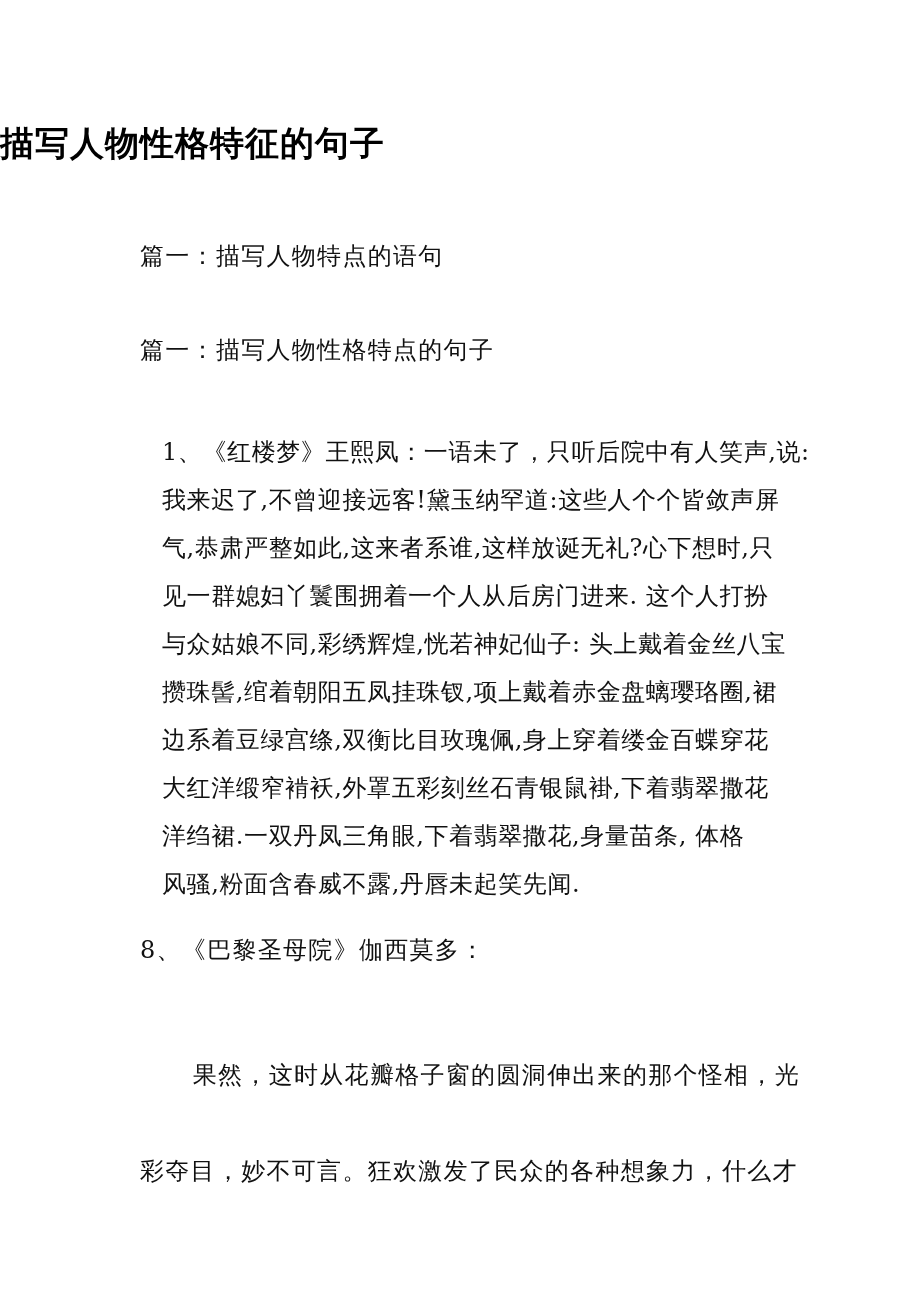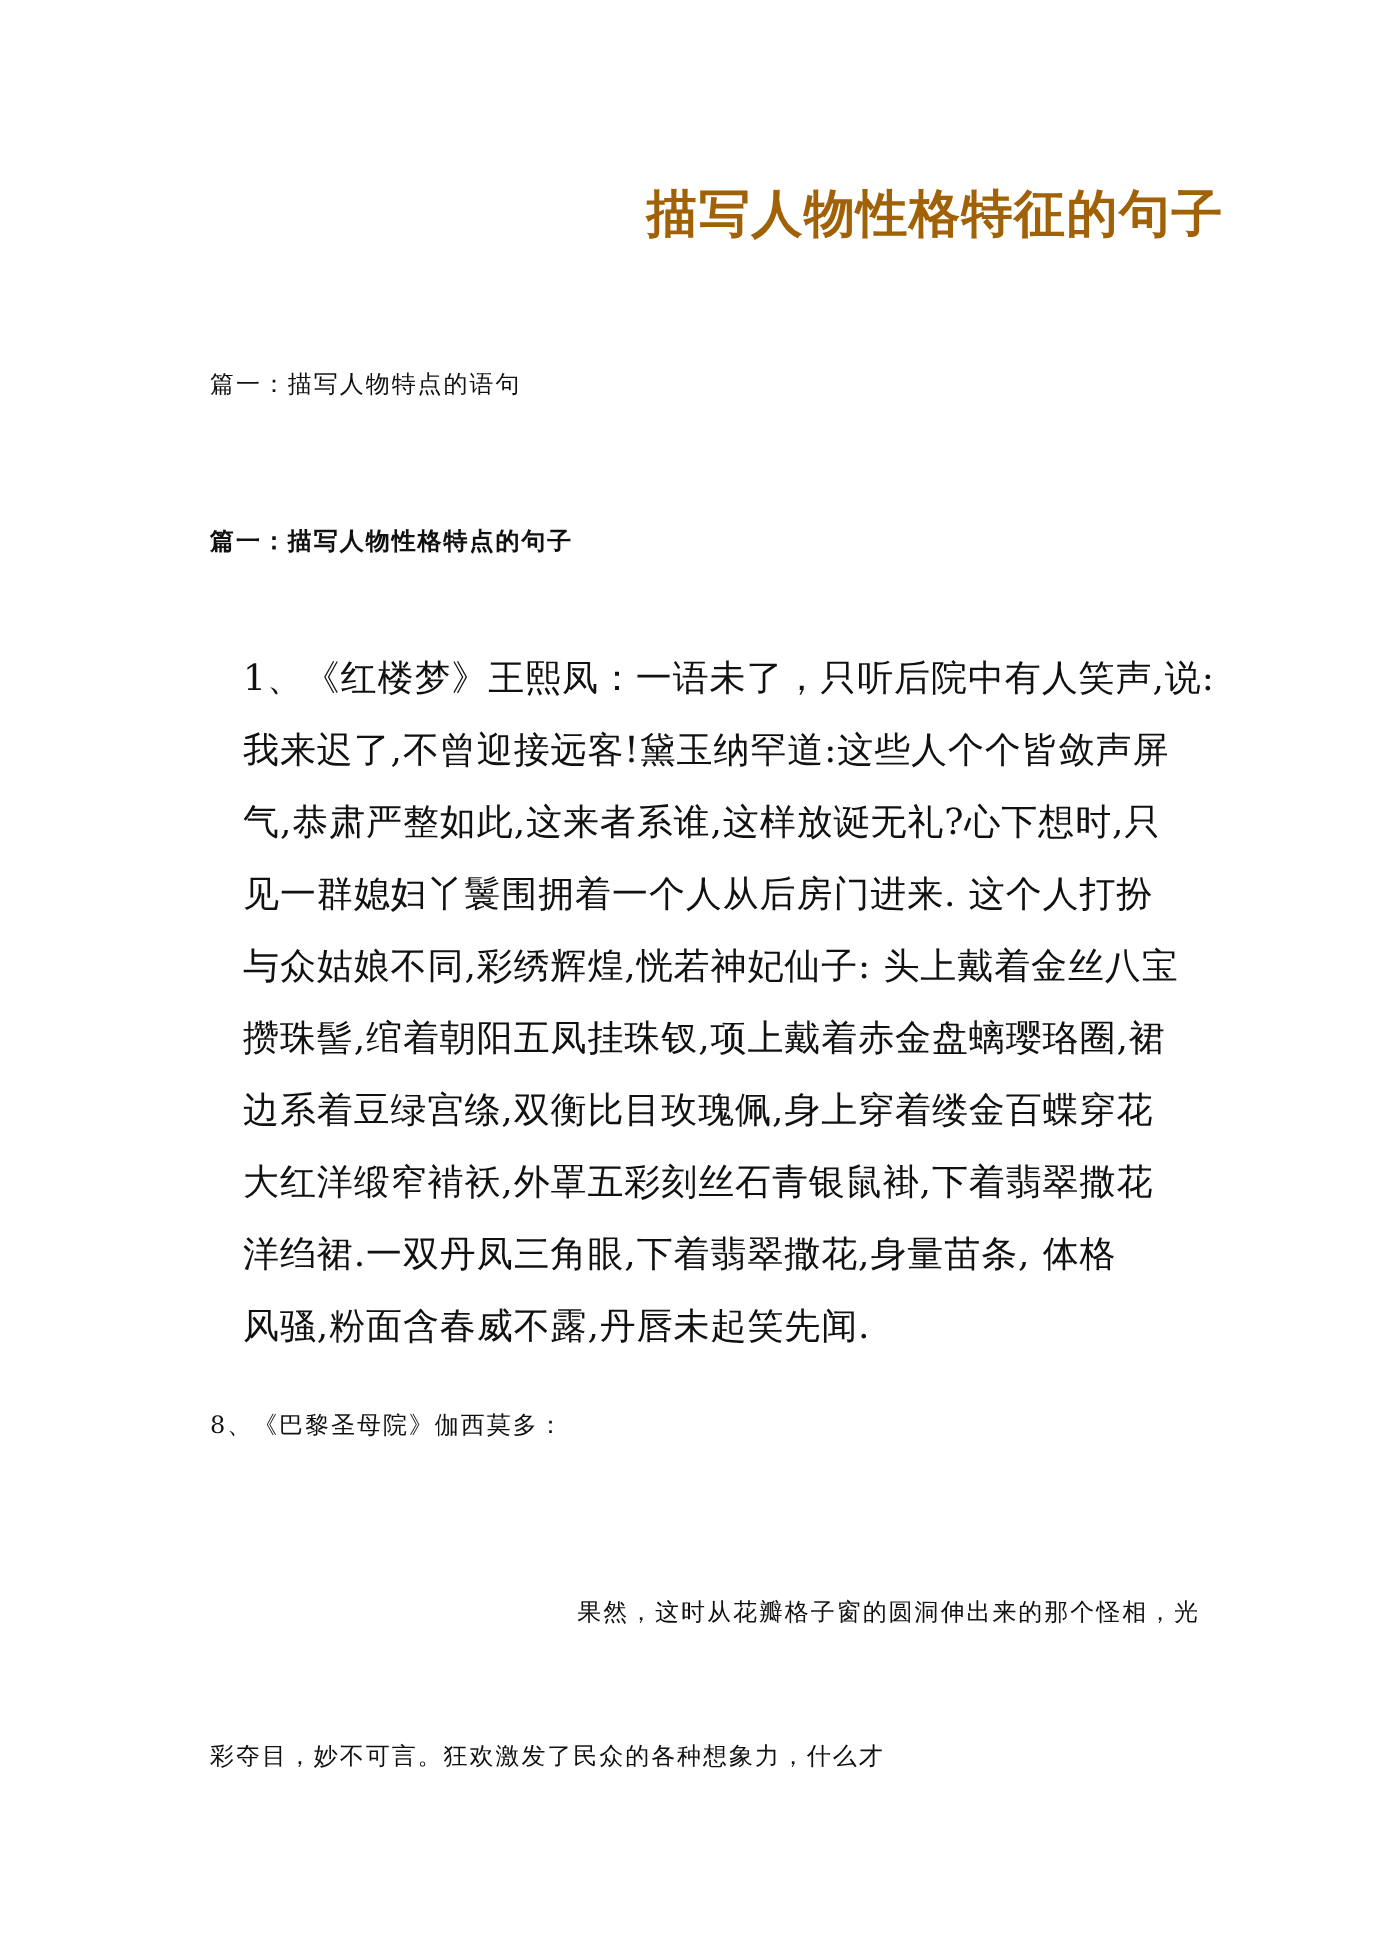--- a/index.html
+++ b/index.html
@@ -18,34 +18,34 @@
       position: absolute;
       left: 0; top: 0;
       width: 920px; height: 1302px;
       background: #ffffff;
     }
     .title {
       position: absolute;
       left: 0;
       width: 816px;
       top: 118px;
-      text-align: right;
+      text-align: left;
       font-family: "DejaVu Sans", sans-serif;
       font-weight: bold;
       font-size: 34px;
       line-height: 50px;
-      color: #a16207;
+      color: #000000;
       letter-spacing: 1px;
     }
     .line {
       position: absolute;
       left: 140px;
       width: 660px;
       font-family: "DejaVu Serif", serif;
-      font-size: 16px;
+      font-size: 24px;
       line-height: 36px;
       color: #111111;
       white-space: nowrap;
       letter-spacing: 1.3px;
     }
     .para-block {
       position: absolute;
       left: 140px;
       width: 660px;
       font-family: "DejaVu Serif", serif;
@@ -62,21 +62,21 @@
   </style>
 </head>
 <body>
 
 <div class="page">
 
   <div class="title">描写人物性格特征的句子</div>
 
   <div class="line" style="top:238px;">篇一：描写人物特点的语句</div>
 
-  <div class="line" style="top:343px;font-weight:bold;">篇一：描写人物性格特点的句子</div>
+  <div class="line" style="top:332px;">篇一：描写人物性格特点的句子</div>
 
   <div class="para-block" style="top:428px;">
     <div class="pl">1、《红楼梦》王熙凤：一语未了，只听后院中有人笑声,说:</div>
     <div class="pl">我来迟了,不曾迎接远客!黛玉纳罕道:这些人个个皆敛声屏</div>
     <div class="pl">气,恭肃严整如此,这来者系谁,这样放诞无礼?心下想时,只</div>
     <div class="pl">见一群媳妇丫鬟围拥着一个人从后房门进来. 这个人打扮</div>
     <div class="pl">与众姑娘不同,彩绣辉煌,恍若神妃仙子: 头上戴着金丝八宝</div>
     <div class="pl">攒珠髻,绾着朝阳五凤挂珠钗,项上戴着赤金盘螭璎珞圈,裙</div>
     <div class="pl">边系着豆绿宫绦,双衡比目玫瑰佩,身上穿着缕金百蝶穿花</div>
     <div class="pl">大红洋缎窄褃袄,外罩五彩刻丝石青银鼠褂,下着翡翠撒花</div>

